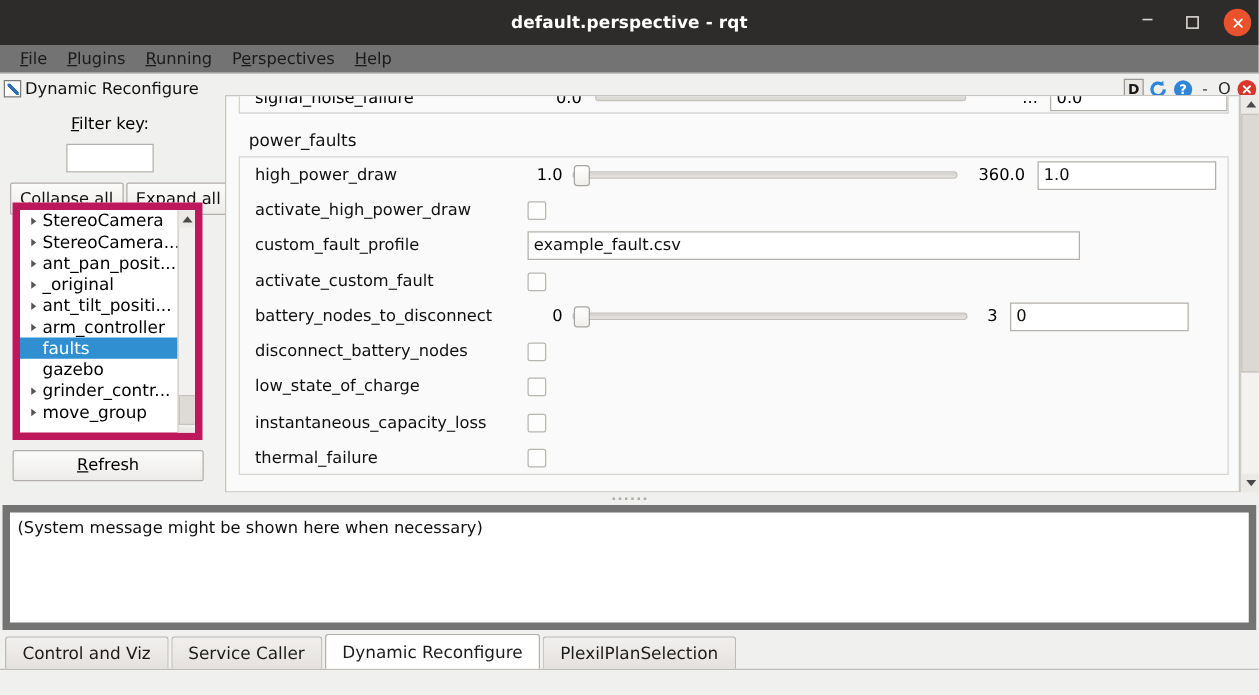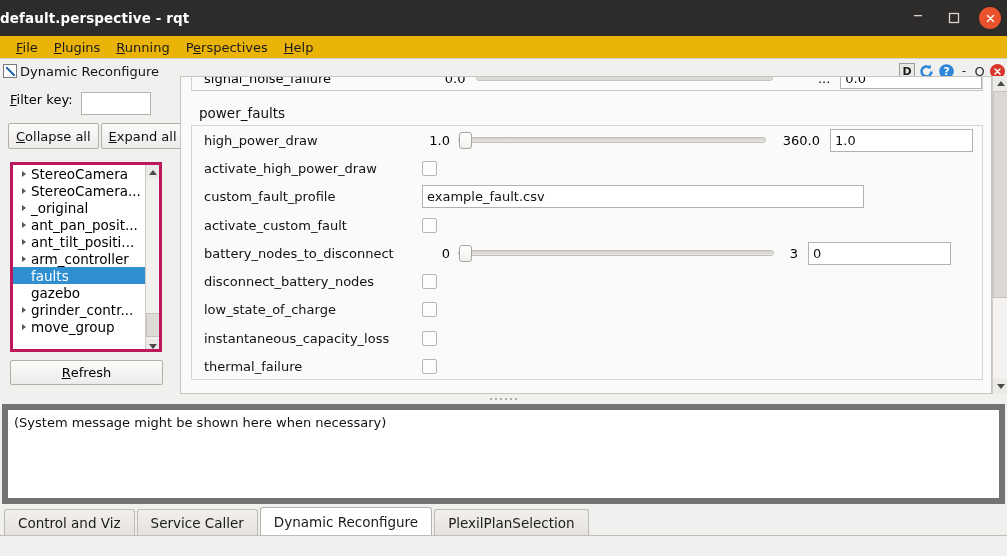--- a/index.html
+++ b/index.html
@@ -16,21 +16,21 @@
     position: relative;
     width: 1007px; height: 556px;
     background: #f0f0ef;
   }
 
   
   .titlebar {
     position: absolute; left: 0; top: 0;
     width: 1007px; height: 36px;
     background: #2e2c2b;
-    display: flex; align-items: center; justify-content: flex-start;
+    display: flex; align-items: center; justify-content: center;
   }
   .titlebar-title {
     color: #ffffff;
     font-size: 13.5px;
     font-weight: bold;
     letter-spacing: 0.1px;
   }
   .win-controls {
     position: absolute; right: 6px; top: 0; height: 36px;
     display: flex; align-items: center; gap: 14px;
@@ -47,21 +47,21 @@
     width: 22px; height: 22px; border-radius: 50%;
     background: #e9522c;
     color: #fff; font-size: 12px; font-weight: bold;
     display: flex; align-items: center; justify-content: center;
   }
 
   
   .menubar {
     position: absolute; left: 0; top: 36px;
     width: 1007px; height: 23px;
-    background: #eab308;
+    background: #737373;
     border-bottom: 1px solid #d4d1cd;
     display: flex; align-items: center;
     padding-left: 8px;
   }
   .menu-item {
     padding: 2px 8px;
     font-size: 13px;
     color: #1b1b1b;
     cursor: default;
   }
@@ -117,23 +117,24 @@
     display: flex; align-items: center; justify-content: center;
     margin-left: 1px;
   }
 
   
   .left-col {
     position: absolute; left: 0; top: 84px;
     width: 172px;
   }
   .filter-row {
-    display: flex; align-items: flex-start;
+    display: flex; align-items: center;
     padding: 8px 6px 6px 10px;
     gap: 8px;
+    flex-direction: column;
   }
   .filter-label { font-size: 13px; white-space: nowrap; }
   .filter-input {
     width: 70px; height: 23px;
     border: 1px solid #b4b0ab;
     background: #ffffff;
     font-size: 13px;
     padding: 0 3px;
     font-family: "DejaVu Sans", "Liberation Sans", sans-serif;
   }
@@ -151,21 +152,21 @@
     padding: 0 7px;
     font-family: "DejaVu Sans", "Liberation Sans", sans-serif;
     cursor: default;
     white-space: nowrap;
   }
 
   
   .tree-box {
     position: absolute; left: 10px; top: 78px;
     width: 152px; height: 190px;
-    border: 3px solid #be185d;
+    border: 6px solid #be185d;
     background: #ffffff;
     overflow: hidden;
   }
   .tree-list { position: absolute; left: 0; top: 0; width: 137px; }
   .tree-item {
     height: 17px;
     display: flex; align-items: center;
     font-size: 13.5px;
     padding-left: 4px;
     white-space: nowrap;
@@ -471,25 +472,25 @@
           <div class="tree-item">
             <span class="tw has"></span>
             <span>StereoCamera</span>
           </div>
           <div class="tree-item">
             <span class="tw has"></span>
             <span>StereoCamera...</span>
           </div>
           <div class="tree-item">
             <span class="tw has"></span>
+            <span>ant_pan_posit...</span>
+          </div>
+          <div class="tree-item">
+            <span class="tw has"></span>
             <span>_original</span>
-          </div>
-          <div class="tree-item">
-            <span class="tw has"></span>
-            <span>ant_pan_posit...</span>
           </div>
           <div class="tree-item">
             <span class="tw has"></span>
             <span>ant_tilt_positi...</span>
           </div>
           <div class="tree-item">
             <span class="tw has"></span>
             <span>arm_controller</span>
           </div>
           <div class="tree-item sel">

